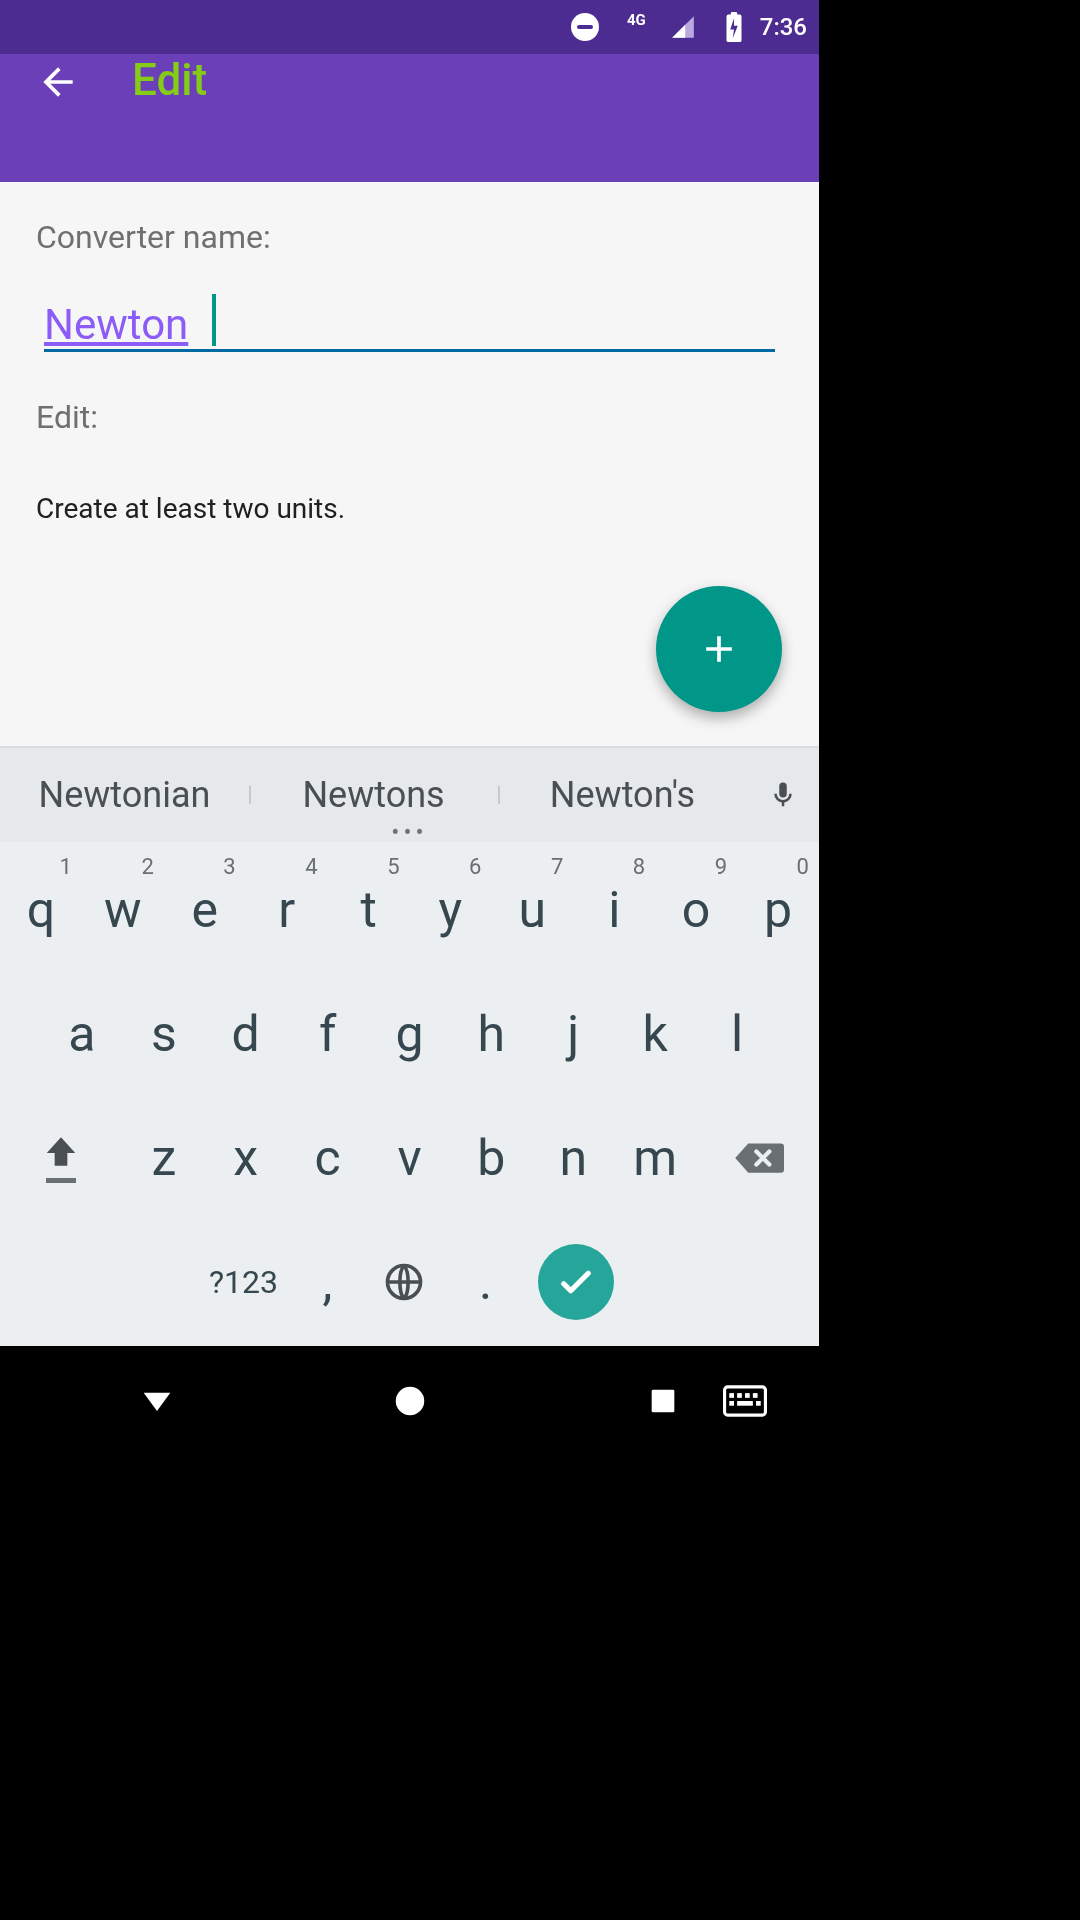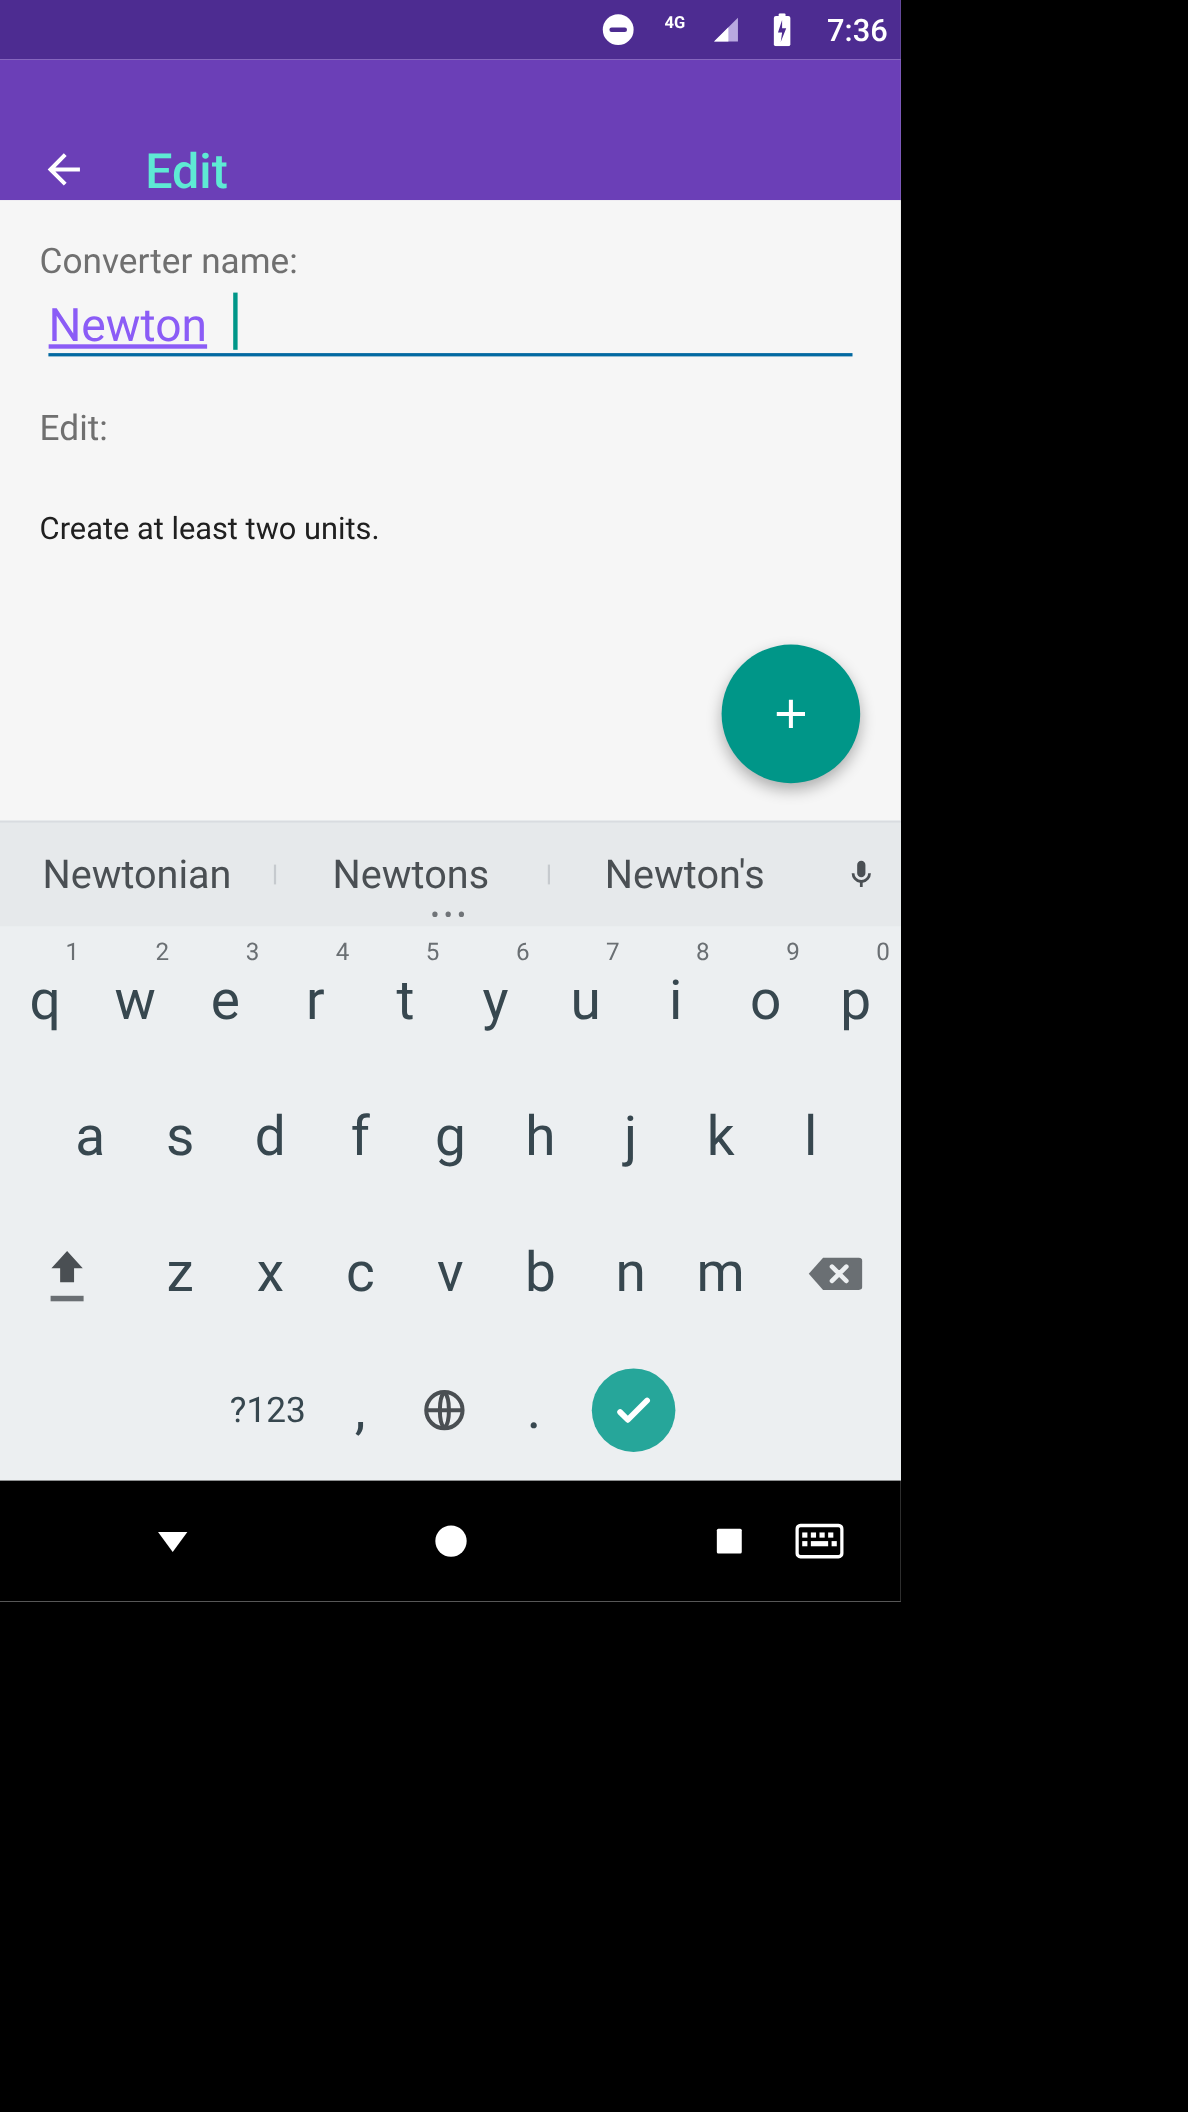--- a/index.html
+++ b/index.html
@@ -5,30 +5,30 @@
   * { margin: 0; padding: 0; box-sizing: border-box; font-family: Roboto, "Helvetica Neue", Arial, sans-serif; -webkit-font-smoothing: antialiased; }
   html, body { width: 819px; height: 1456px; background: #000; overflow: hidden; }
   .screen { position: relative; width: 819px; height: 1456px; background: #f2f2f2; }
 
   
   .status-bar { position: absolute; top: 0; left: 0; right: 0; height: 54px; background: #4d2c91; display: flex; align-items: center; justify-content: flex-end; padding-right: 12px; color: #fff; font-size: 30px; }
   .status-bar .item { margin-left: 28px; display: flex; align-items: center; }
   .status-bar .dnd { width: 28px; height: 28px; border-radius: 50%; background: #fff; display: flex; align-items: center; justify-content: center; }
   .status-bar .dnd::after { content: ""; display: block; width: 16px; height: 4px; background: #4d2c91; border-radius: 2px; }
   .status-bar .net-label { font-size: 15px; font-weight: 700; margin-right: -4px; margin-top: -14px; }
-  .status-bar .time { font-weight: 500; font-size: 28px; margin-left: 31px; }
-
-  
-  .app-bar { position: absolute; top: 54px; left: 0; right: 0; height: 128px; background: #6b3fb7; display: flex; align-items: flex-end; padding-left: 30px; color: #5eead4; }
+  .status-bar .time { font-weight: 500; font-size: 24px; margin-left: 16px; }
+
+  
+  .app-bar { position: absolute; top: 54px; left: 0; right: 0; height: 128px; background: #6b3fb7; display: flex; align-items: flex-start; padding-left: 30px; color: #84cc16; }
   .app-bar .back { width: 56px; height: 56px; display: flex; align-items: center; justify-content: center; margin-right: 46px; }
   .app-bar .title { font-size: 44px; font-weight: 500; }
 
   
   .content { position: absolute; top: 182px; left: 0; right: 0; bottom: 0; background: #f6f6f6; padding: 36px; }
-  .field-label { color: #707070; font-size: 32px; margin-bottom: 16px; }
+  .field-label { color: #707070; font-size: 32px; margin-bottom: 44px; }
   .text-field-wrap { position: relative; margin: 0 8px 46px 8px; }
   .text-field { width: 100%; border: none; outline: none; background: transparent; font-size: 42px; color: #8b5cf6; padding: 0 0 0 0; border-bottom: 3px solid #0369a1; }
   .text-field.underline-deco { text-decoration: underline; }
   .cursor { position: absolute; left: 168px; top: -6px; width: 4px; height: 52px; background: #009688; }
   .hint { color: #707070; font-size: 32px; margin-bottom: 56px; }
   .instruction { color: #202020; font-size: 28px; }
 
   
   .fab { position: absolute; width: 126px; height: 126px; border-radius: 50%; background: #009688; box-shadow: 0 6px 14px rgba(0,0,0,0.3); display: flex; align-items: center; justify-content: center; left: 656px; top: 586px; }
   .fab svg { display: block; }

